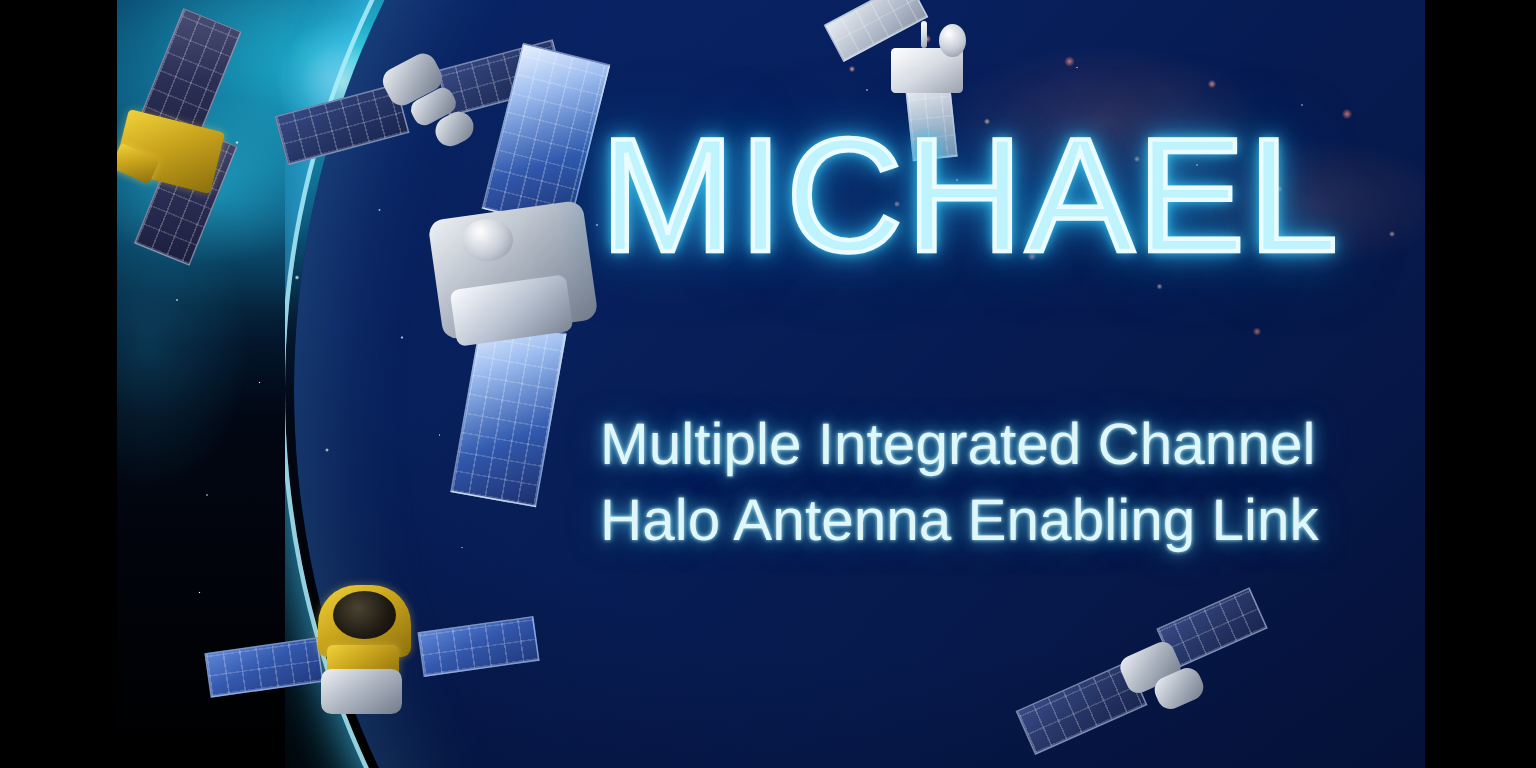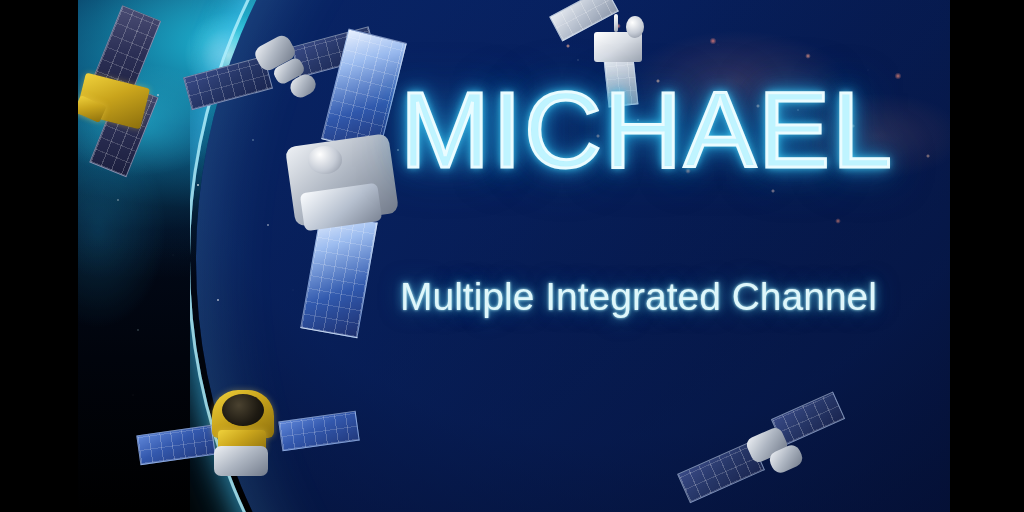--- a/index.html
+++ b/index.html
@@ -233,19 +233,20 @@
       <div class="body silver" style="left:92px;top:34px;width:32px;height:22px;border-radius:9px;transform:rotate(-24deg);"></div>
     </div>
 
   </div>
 
   <div id="text-layer">
     <div class="title-neon">MICHAEL</div>
 
     <div class="subtitle">
       <div>Multiple Integrated Channel</div>
+      <div>Halo Antenna Enabling Link</div>
     </div>
 
   </div>
 
   <div class="bar" id="bar-left"></div>
   <div class="bar" id="bar-right"></div>
 </div>
 
 </body></html>

